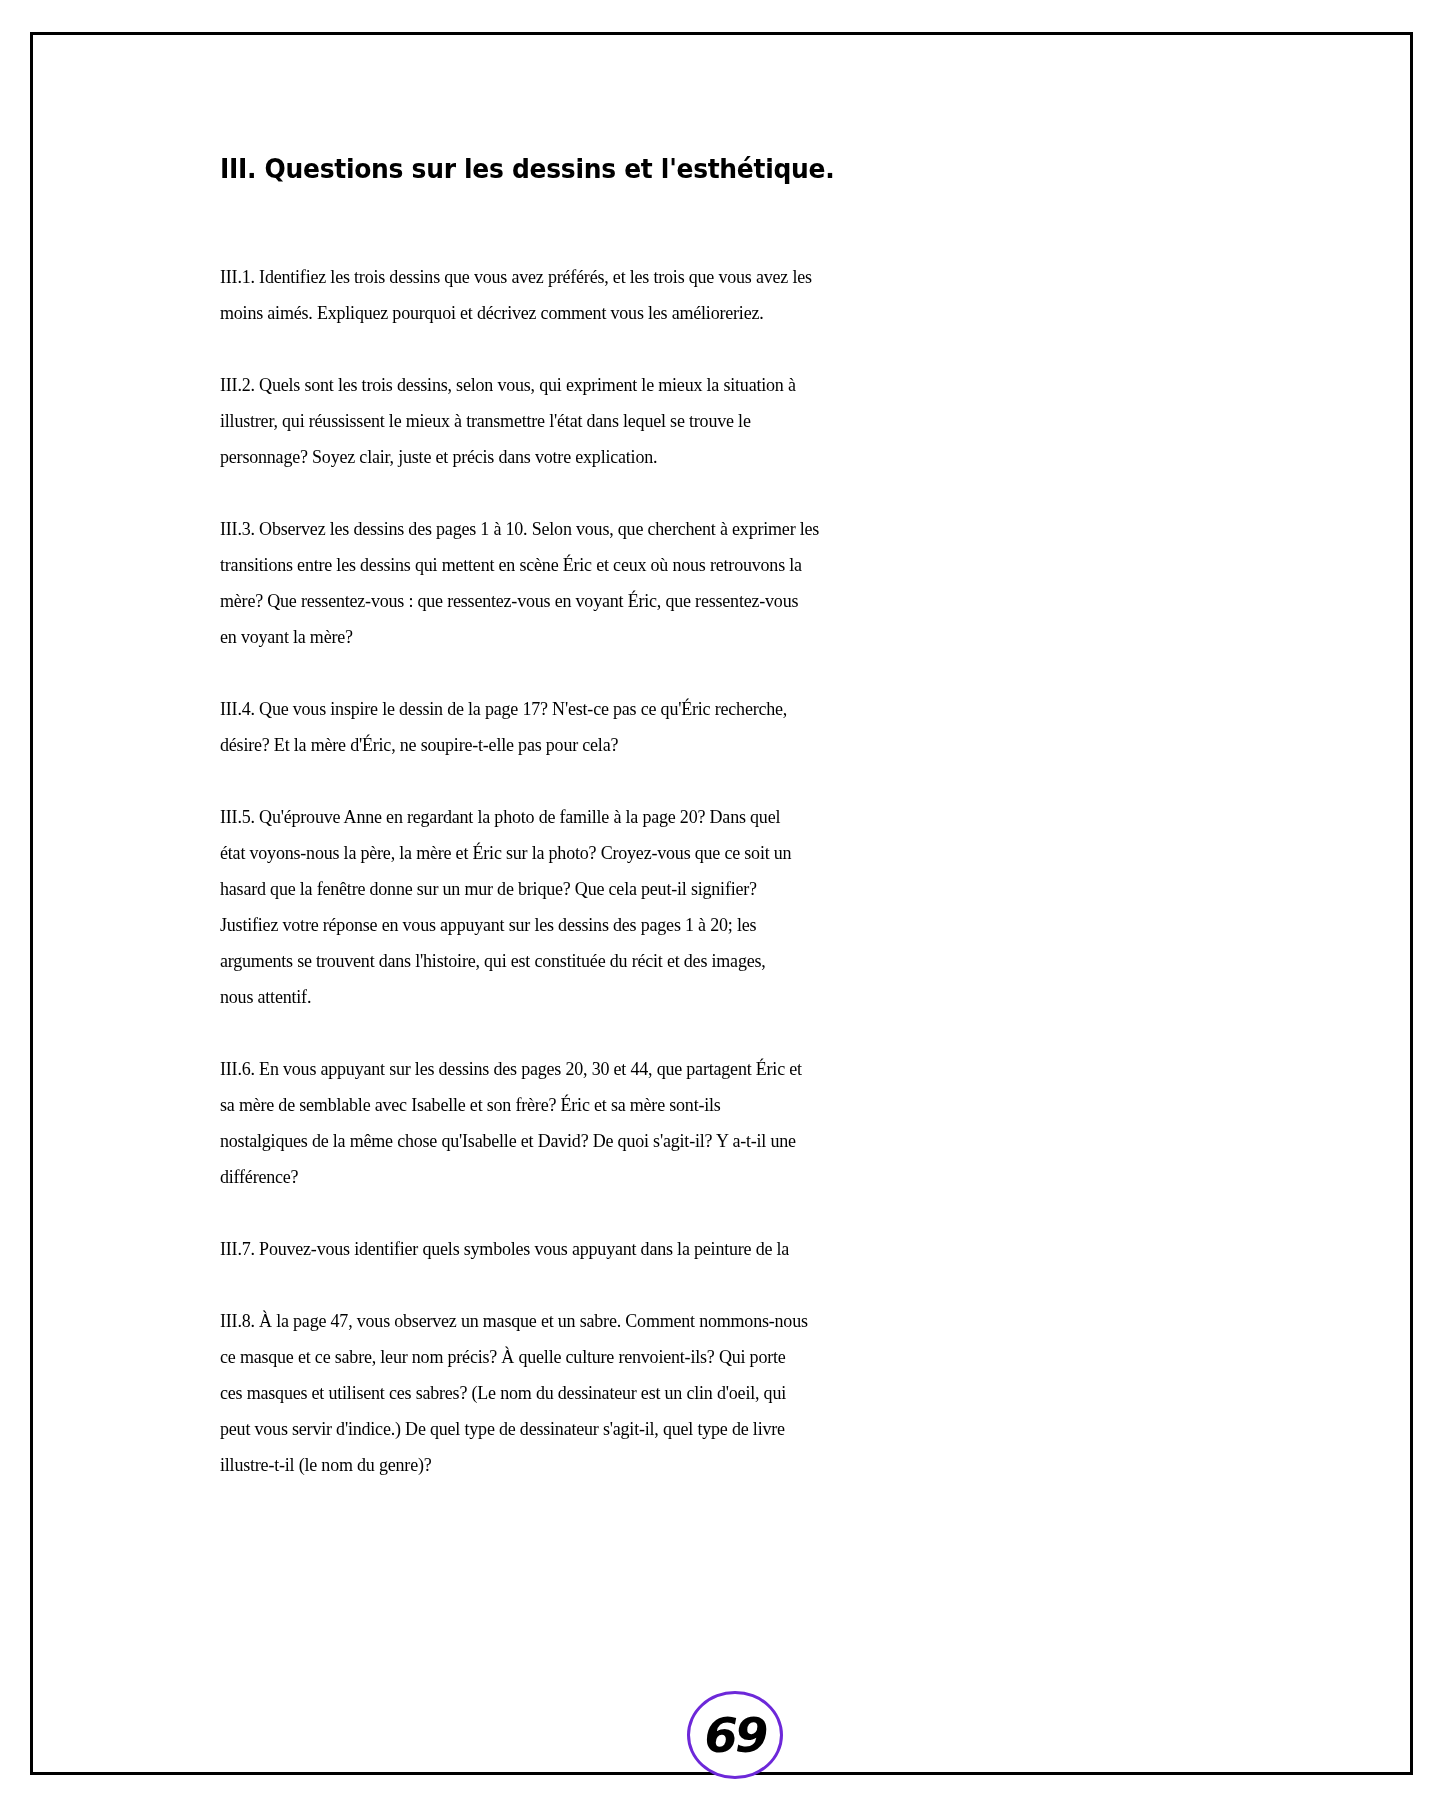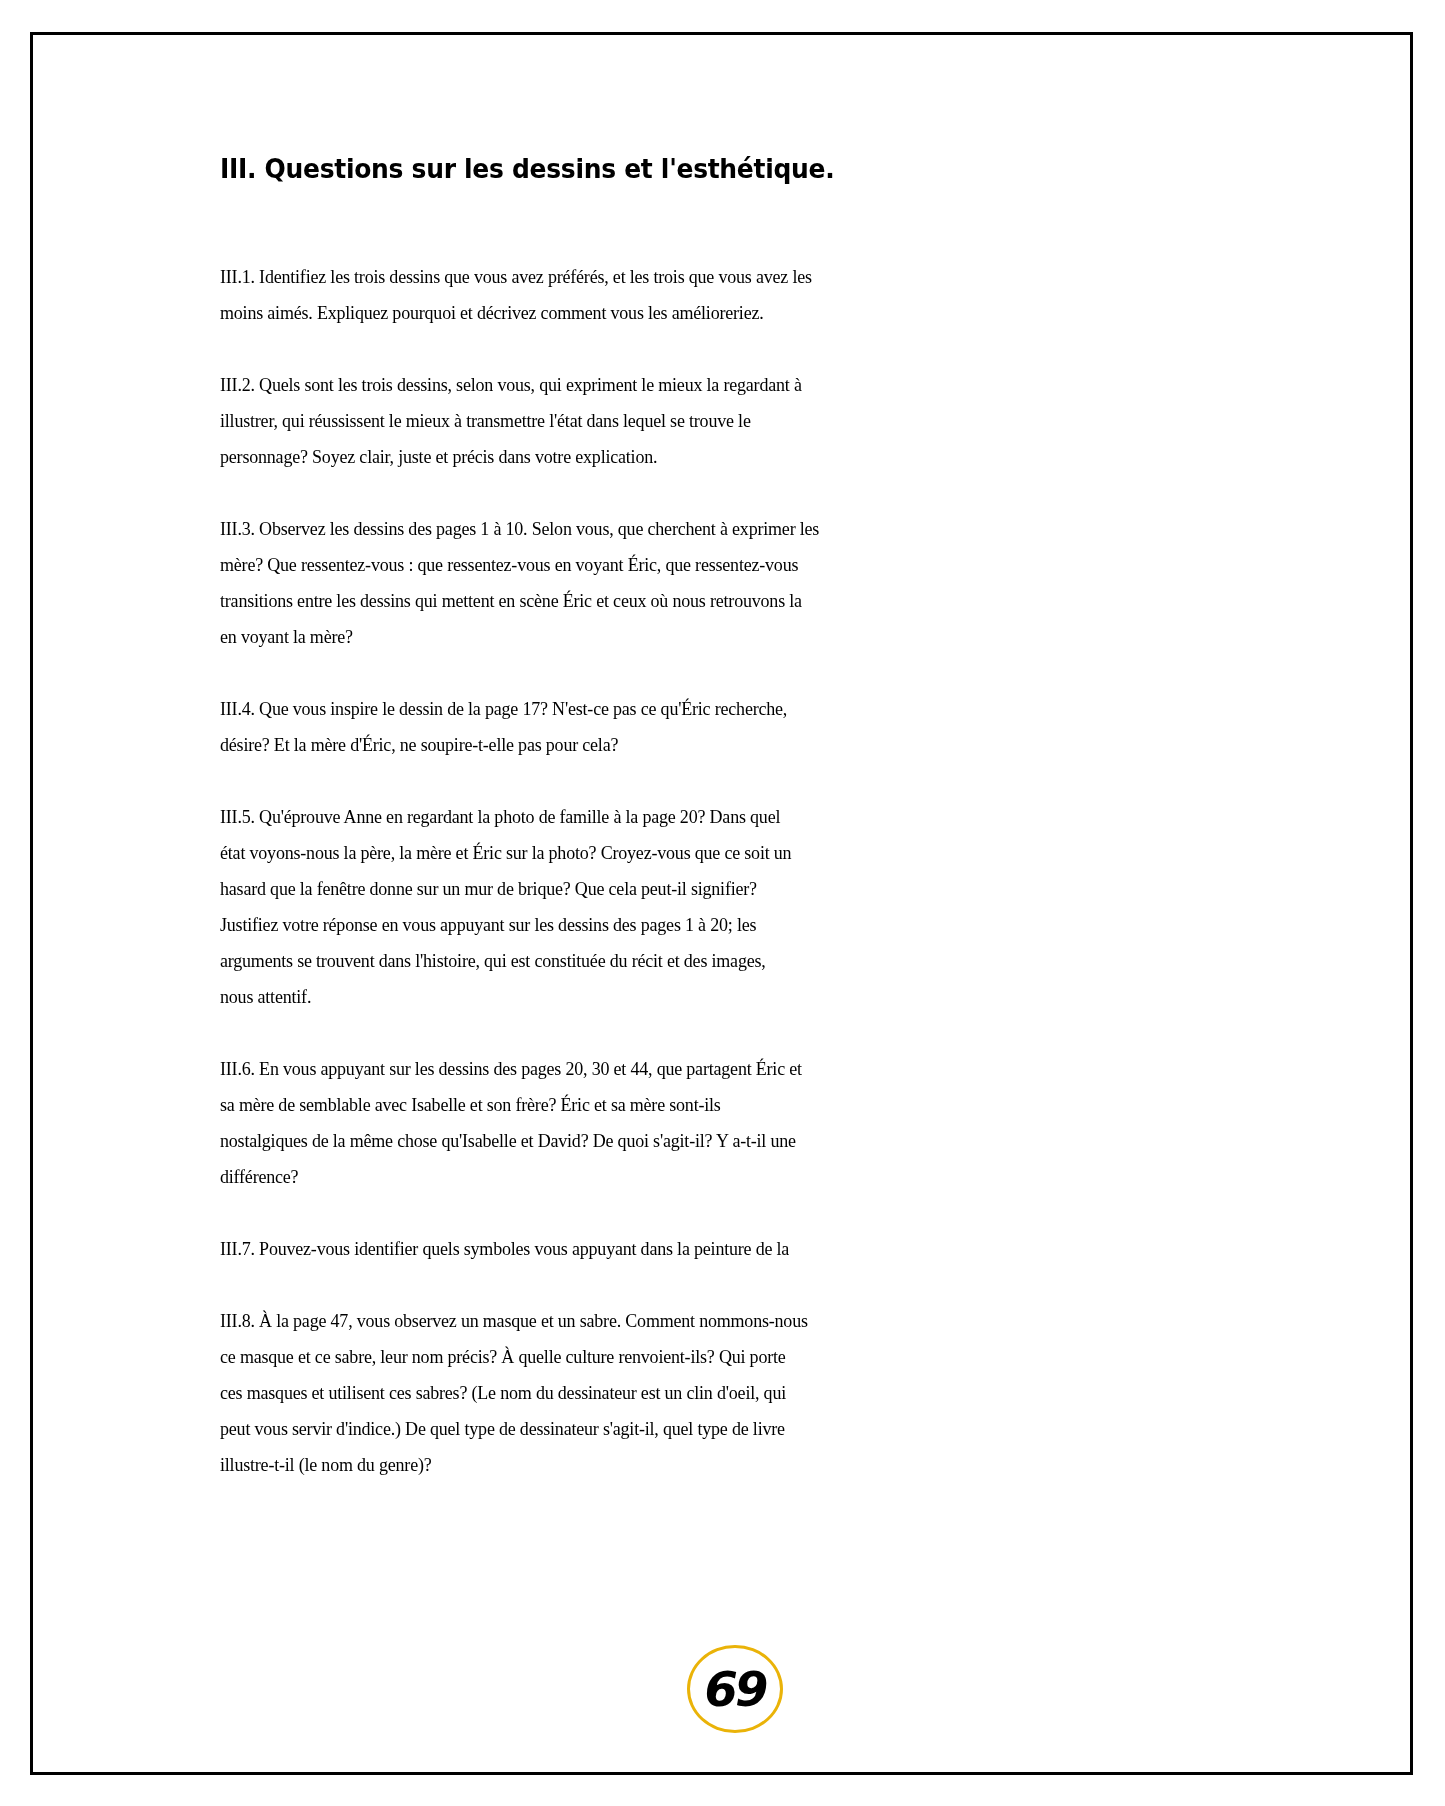--- a/index.html
+++ b/index.html
@@ -50,24 +50,24 @@
       margin: 0 0 36px 0;
       letter-spacing: -0.2px;
     }
     .question .line {
       display: block;
       white-space: nowrap;
     }
     .page-number {
       position: absolute;
       left: 687px;
-      top: 1645px;
+      top: 1691px;
       width: 90px;
       height: 82px;
-      border: 3px solid #eab308;
+      border: 3px solid #6d28d9;
       border-radius: 50%;
       background: #ffffff;
       display: flex;
       align-items: center;
       justify-content: center;
       font-family: "DejaVu Sans", sans-serif;
       font-weight: bold;
       font-size: 48px;
       letter-spacing: -3px;
       font-style: italic;
@@ -79,28 +79,28 @@
 <div class="page-frame"></div>
 
 <div class="heading">III. Questions sur les dessins et l'esthétique.</div>
 
 <div class="questions">
   <p class="question">
     <span class="line">III.1. Identifiez les trois dessins que vous avez préférés, et les trois que vous avez les</span>
     <span class="line">moins aimés. Expliquez pourquoi et décrivez comment vous les amélioreriez.</span>
   </p>
   <p class="question">
-    <span class="line">III.2. Quels sont les trois dessins, selon vous, qui expriment le mieux la regardant à</span>
+    <span class="line">III.2. Quels sont les trois dessins, selon vous, qui expriment le mieux la situation à</span>
     <span class="line">illustrer, qui réussissent le mieux à transmettre l'état dans lequel se trouve le</span>
     <span class="line">personnage? Soyez clair, juste et précis dans votre explication.</span>
   </p>
   <p class="question">
     <span class="line">III.3. Observez les dessins des pages 1 à 10. Selon vous, que cherchent à exprimer les</span>
+    <span class="line">transitions entre les dessins qui mettent en scène Éric et ceux où nous retrouvons la</span>
     <span class="line">mère? Que ressentez-vous : que ressentez-vous en voyant Éric, que ressentez-vous</span>
-    <span class="line">transitions entre les dessins qui mettent en scène Éric et ceux où nous retrouvons la</span>
     <span class="line">en voyant la mère?</span>
   </p>
   <p class="question">
     <span class="line">III.4. Que vous inspire le dessin de la page 17? N'est-ce pas ce qu'Éric recherche,</span>
     <span class="line">désire? Et la mère d'Éric, ne soupire-t-elle pas pour cela?</span>
   </p>
   <p class="question">
     <span class="line">III.5. Qu'éprouve Anne en regardant la photo de famille à la page 20? Dans quel</span>
     <span class="line">état voyons-nous la père, la mère et Éric sur la photo? Croyez-vous que ce soit un</span>
     <span class="line">hasard que la fenêtre donne sur un mur de brique? Que cela peut-il signifier?</span>

